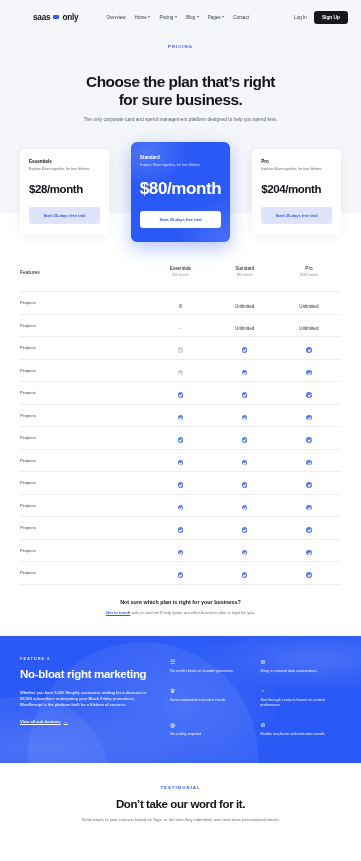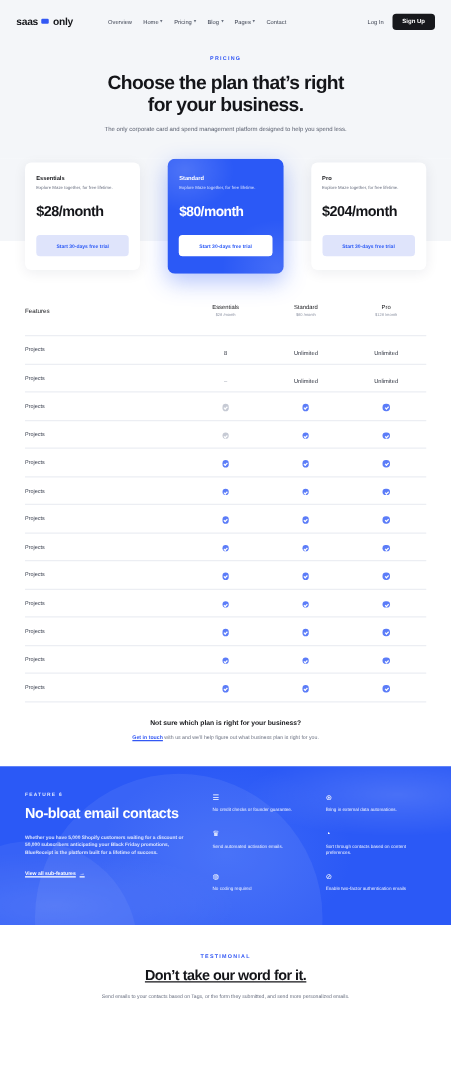--- a/index.html
+++ b/index.html
@@ -9,52 +9,53 @@
     background: #ffffff;
     overflow: hidden;
   }
   .page { width: 361px; height: 861px; position: relative; background:#fff; }
 
   
   .nav-wrap { background: #f4f6f9; height: 28px; position: relative; }
   .nav {
     height: 28px; display: flex; align-items: center;
     padding: 17px 13px;
+    margin-left: 20px;
   }
   .logo { display: flex; align-items: center; gap: 2px; font-size: 8.2px; font-weight: 700; color: #141519; letter-spacing: -0.2px; }
   .logo-mark { display:inline-block; width: 6px; height: 4px; background:#3358f4; border-radius:1px; margin:0 1px; }
   .nav-links { display: flex; align-items: center; gap: 9px; margin-left: 28px; }
   .nav-link { font-size: 4.6px; color: #3b4150; display:flex; align-items:center; gap:1.5px; white-space:nowrap; }
   .caret { width:0; height:0; border-left:1.6px solid transparent; border-right:1.6px solid transparent; border-top:2.1px solid #6b7280; display:inline-block; }
   .nav-right { margin-left:auto; display:flex; align-items:center; gap:7px; }
   .login { font-size:4.6px; color:#3b4150; }
   .signup { background:#17181c; color:#fff; font-size:4.8px; font-weight:700; padding:4px 8px; border-radius:3px; border:none; }
 
   
   .hero { background:#f4f6f9; padding: 16px 20px 18px; text-align:center; }
   .eyebrow { font-size:4.3px; font-weight:700; letter-spacing:1px; color:#3358f4; text-transform:uppercase; }
-  .hero h1 { font-size:15.4px; line-height:1.18; color:#141519; font-weight:700; letter-spacing:-0.5px; margin-top:9px; }
+  .hero h1 { font-size:15.4px; line-height:1.18; color:#141519; font-weight:700; letter-spacing:-0.5px; margin-top:24px; }
   .hero p { font-size:4.8px; line-height:1.55; color:#5b6170; margin-top:7px; }
 
   
   .cards-zone { background: linear-gradient(#f4f6f9 0%, #f4f6f9 62%, #ffffff 62%, #ffffff 100%); padding: 0 20px 14px; }
   .cards { display:flex; align-items:center; gap:22px; }
   .card { flex:1; background:#fff; border-radius:5px; padding:10px 9px 11px; box-shadow:0 2px 10px rgba(20,30,60,.07); }
   .card.featured {
     background:#2b59f6; color:#fff; padding:13px 9px 14px; border-radius:6px;
     box-shadow:0 6px 18px rgba(43,89,246,.35);
     background-image: radial-gradient(ellipse 70% 60% at 15% 10%, rgba(255,255,255,.16), transparent 60%),
                       radial-gradient(ellipse 80% 70% at 95% 95%, rgba(255,255,255,.12), transparent 60%);
   }
   .card-name { font-size:4.6px; font-weight:700; color:#141519; }
   .card.featured .card-name { color:#fff; }
   .card-desc { font-size:3.5px; line-height:1.5; color:#6a7080; margin-top:3px; }
   .card.featured .card-desc { color:#d6e0ff; }
   .card-price { font-size:11.5px; font-weight:700; color:#141519; letter-spacing:-0.4px; margin-top:11px; }
-  .card.featured .card-price { color:#fff; font-size:11px; }
+  .card.featured .card-price { color:#fff; font-size:17px; }
   .card-btn {
     display:block; width:100%; margin-top:12px; border:none;
     background:#dfe4fb; color:#2b59f6; font-size:4px; font-weight:700;
     padding:6px 0; border-radius:3px; text-align:center;
   }
   .card.featured .card-btn { background:#fff; color:#2b59f6; }
 
   
   .table { padding: 8px 20px 0; }
   .trow { display:flex; align-items:center; border-bottom:1px solid #eceef3; min-height:22.5px; }
@@ -104,21 +105,21 @@
   .feat-left h2 { font-size:11.5px; line-height:1.16; font-weight:700; margin-top:7px; letter-spacing:-0.3px; }
   .feat-left p { font-size:3.9px; line-height:1.65; color:#dbe4ff; margin-top:8px; font-weight:700; }
   .feat-link { display:flex; align-items:center; gap:3px; font-size:4.1px; font-weight:700; color:#fff; margin-top:10px; text-decoration:underline; }
   .feat-grid { flex:1; display:grid; grid-template-columns:1fr 1fr; gap:13px 10px; padding-top:3px; }
   .fi-icon { font-size:6px; line-height:1; color:#fff; margin-bottom:4px; display:block; }
   .fi-text { font-size:3.7px; line-height:1.5; color:#eef2ff; }
 
   
   .testi { text-align:center; padding:22px 28px 0; background:#fff; }
   .testi .eyebrow { color:#3358f4; }
-  .testi h2 { font-size:11.5px; font-weight:700; color:#141519; letter-spacing:-0.4px; margin-top:8px;text-decoration:underline; }
+  .testi h2 { font-size:11.5px; font-weight:700; color:#141519; letter-spacing:-0.4px; margin-top:8px; }
   .testi p { font-size:4.1px; line-height:1.6; color:#6a7080; margin-top:7px; }
 </style>
 </head>
 <body>
 
 <div class="page">
 
   <div class="nav-wrap">
     <div class="nav">
       <div class="logo">
@@ -154,21 +155,21 @@
         <a class="login">Log In</a>
         <button class="signup">Sign Up</button>
       </div>
     </div>
   </div>
 
   <div class="hero">
     <div class="eyebrow">PRICING</div>
     <h1>
       <span>Choose the plan that’s right</span><br>
-      <span>for your business.</span>
+      <span>for sure business.</span>
     </h1>
     <p>The only corporate card and spend management platform designed to help you spend less.</p>
   </div>
 
   <div class="cards-zone">
     <div class="cards">
       <div class="card">
         <div class="card-name">Essentials</div>
         <div class="card-desc">Explore Maze together, for free lifetime.</div>
         <div class="card-price">$28/month</div>
@@ -293,21 +294,21 @@
       <a>Get in touch</a><span> with us and we’ll help figure out what business plan is right for you.</span>
     </p>
   </div>
 
   <div class="feature">
     <div class="swoosh"></div>
     <div class="swoosh2"></div>
     <div class="feat-inner">
       <div class="feat-left">
         <div class="feat-eyebrow">FEATURE 6</div>
-        <h2>No-bloat email contacts</h2>
+        <h2>No-bloat right marketing</h2>
         <p>Whether you have 5,000 Shopify customers waiting for a discount or 50,000 subscribers anticipating your Black Friday promotions, BlueReceipt is the platform built for a lifetime of success.</p>
         <a class="feat-link">
           <span>View all sub-features</span>
           <span>→</span>
         </a>
       </div>
       <div class="feat-grid" id="feature-grid">
           <div>
             <span class="fi-icon">☰</span>
             <div class="fi-text">No credit checks or founder guarantee.</div>

